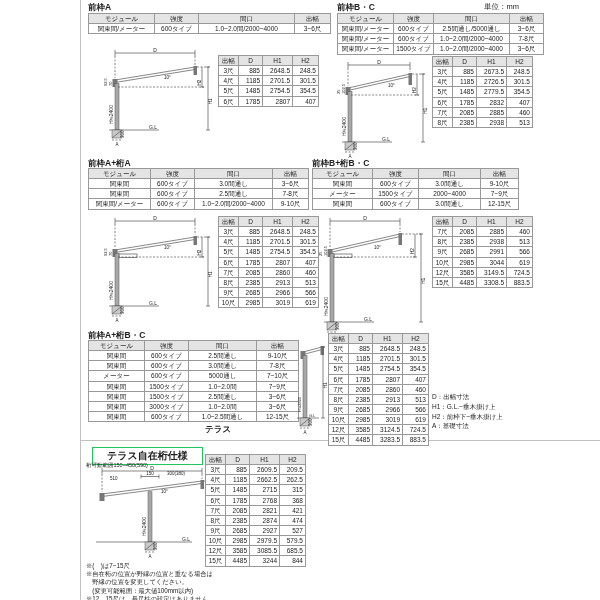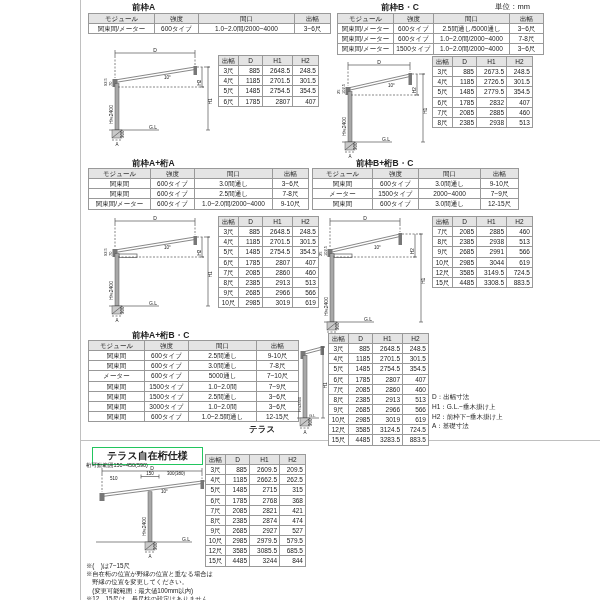--- a/index.html
+++ b/index.html
@@ -1,21 +1,21 @@
 <!DOCTYPE html>
 <html><head>
 <meta charset="utf-8">
 <style>
   html,body{margin:0;padding:0;background:#fff;}
   .page{position:relative;width:600px;height:600px;background:#fff;overflow:hidden;
         font-family:"Liberation Sans",sans-serif;color:#222;}
   .abs{position:absolute;}
   .vline{position:absolute;left:80px;top:0;width:1px;height:600px;background:#c0c0c0;}
   .hdiv{position:absolute;left:80px;top:440px;width:520px;height:1px;background:#c0c0c0;}
-  .title{font-weight:bold;font-size:8.5px;white-space:nowrap;margin-left:44px;}
+  .title{font-weight:bold;font-size:8.5px;white-space:nowrap;}
   .unit{font-size:7.5px;}
   table{border-collapse:collapse;table-layout:fixed;background:#fff;}
   th,td{border:1px solid #999;font-size:6.5px;line-height:1.1;padding:1px 2px;
         overflow:hidden;white-space:nowrap;}
   th{background:#e4e4e4;font-weight:normal;}
   .spec td,.spec th{text-align:center;}
   .dims td{text-align:right;}
   .dims td:first-child,.dims th{text-align:center;}
   .legend div{font-size:6.5px;line-height:1.5;white-space:nowrap;}
   .notes div{font-size:6.3px;line-height:1.3;white-space:nowrap;}
@@ -23,21 +23,21 @@
   .rlab{font-size:5.5px;white-space:nowrap;}
   svg{overflow:visible;}
 </style>
 </head>
 <body>
 
 <div class="page">
   <div class="vline"></div>
   <div class="hdiv"></div>
 
-  <div class="abs unit" style="left:495px;top:2px">単位：mm</div>
+  <div class="abs unit" style="left:484px;top:2px">単位：mm</div>
 
   <div class="abs title" style="left:88px;top:2px">前枠A</div>
   <table class="abs spec" style="left:88px;top:13px;width:242px">
     <colgroup>
         <col style="width:66px">
         <col style="width:44px">
         <col style="width:96px">
         <col style="width:36px">
       </colgroup>
   <thead>

